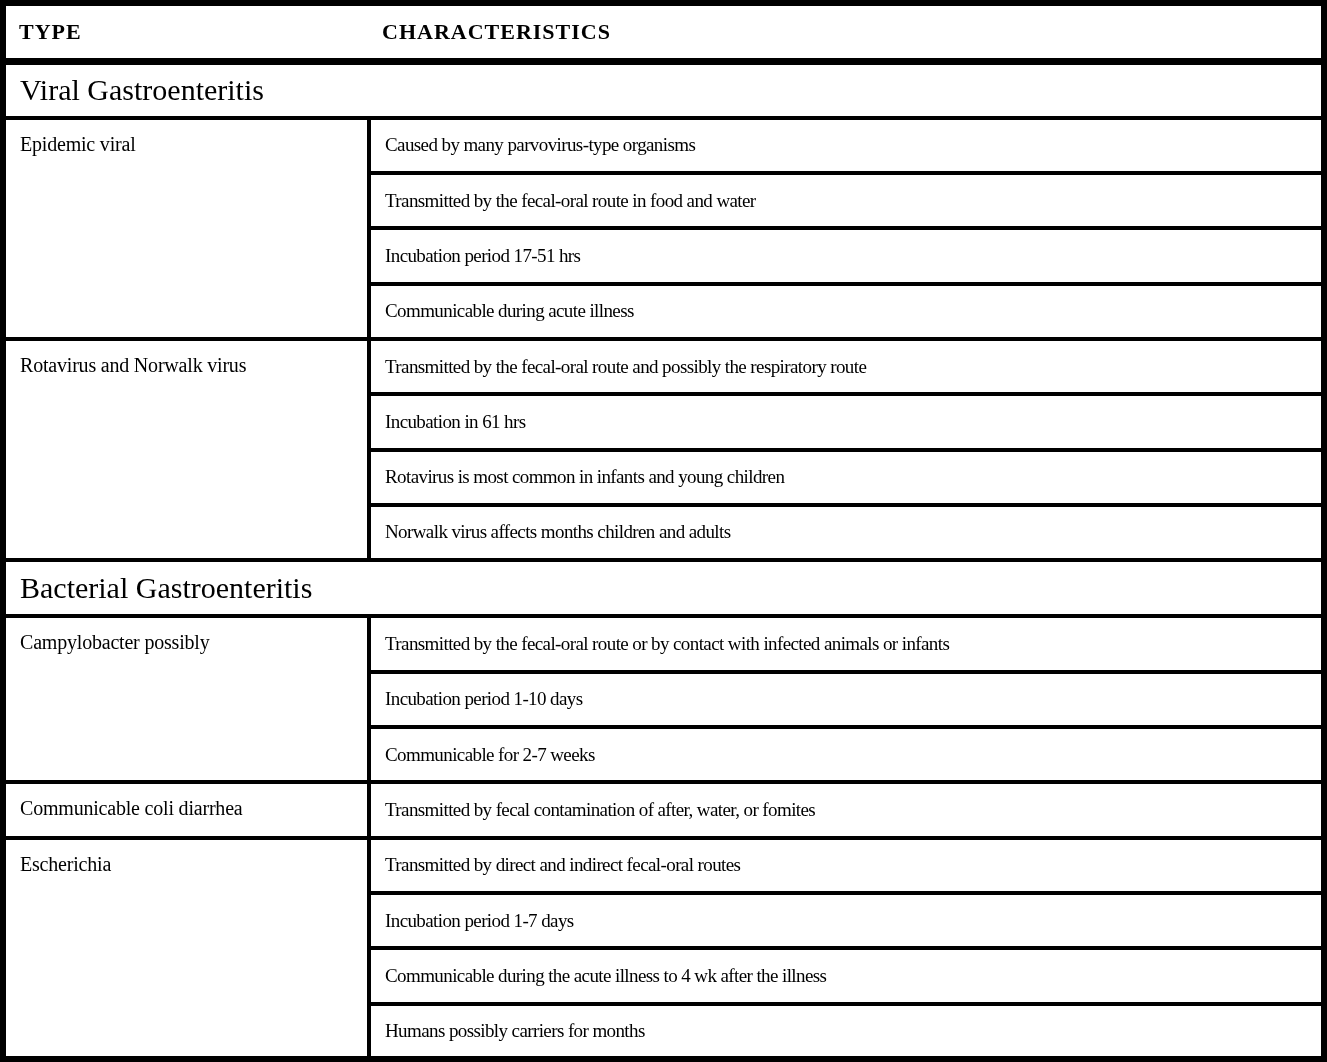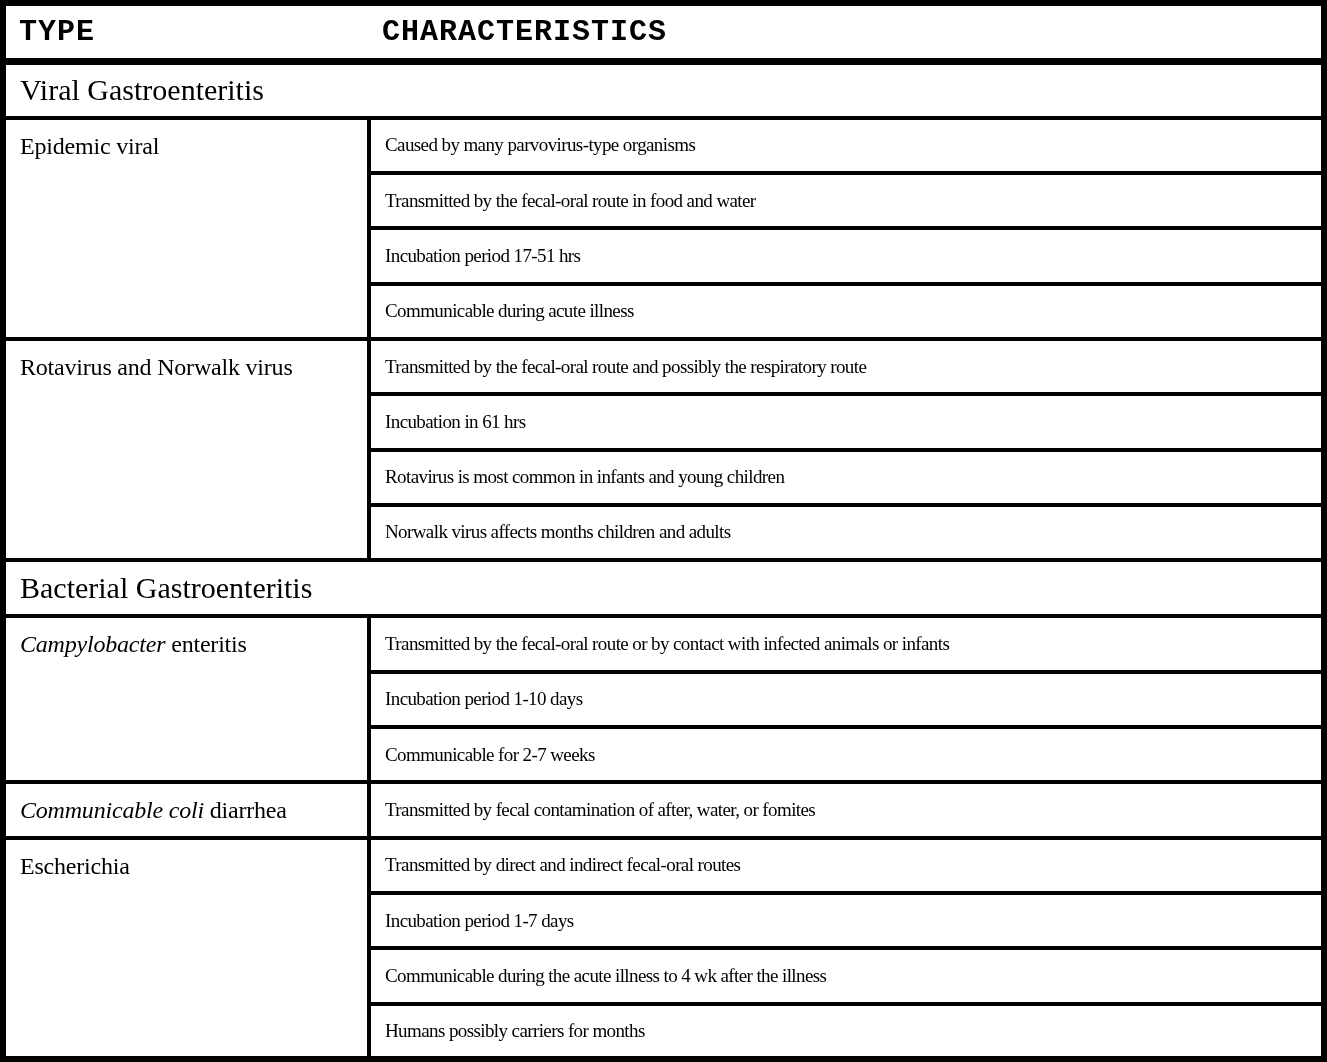--- a/index.html
+++ b/index.html
@@ -23,54 +23,53 @@
   .doc-table col.type-col { width: 366px; }
   .doc-table th, .doc-table td {
     border: 4px solid #000000;
     background: #ffffff;
     text-align: left;
     box-sizing: border-box;
   }
   
   tr.header-row { height: 58px; }
   tr.header-row th {
-    font-size: 30px;
+    font-size: 22px;
     font-weight: bold;
     letter-spacing: 1px;
     vertical-align: middle;
     padding: 0 4px 0 13px;
     border-bottom-width: 7px;
     white-space: nowrap;
     overflow: hidden;
-    font-family: Liberation Mono, monospace;
   }
   tr.header-row th.th-type { border-right-style: hidden; }
   tr.header-row th.th-char { border-left-style: hidden; }
   
   tr.section-row { height: 56px; }
   tr.section-row td {
     font-size: 30px;
     font-weight: normal;
     vertical-align: middle;
     padding: 0 4px 0 14px;
     white-space: nowrap;
     overflow: hidden;
   }
   
   tr.body-row { height: 55px; }
   td.type-cell {
-    font-size: 24px;
+    font-size: 20px;
     letter-spacing: -0.2px;
     vertical-align: top;
     padding: 12px 6px 0 14px;
     line-height: 1.2;
     white-space: nowrap;
     overflow: hidden;
   }
-  td.type-cell .genus { font-style: italic; }
+  td.type-cell .genus { }
   td.char-cell {
     font-size: 19px;
     letter-spacing: -0.6px;
     vertical-align: middle;
     padding: 0 6px 0 14px;
     white-space: nowrap;
     overflow: hidden;
   }
 </style>
 </head>
@@ -123,21 +122,21 @@
   <tr class="body-row">
     <td class="char-cell">Norwalk virus affects months children and adults</td>
   </tr>
 
   <tr class="section-row">
     <td colspan="2">Bacterial Gastroenteritis</td>
   </tr>
 
   <tr class="body-row">
     <td class="type-cell" rowspan="3">
-      <span class="genus">Campylobacter</span><span> enteritis</span>
+      <span class="genus">Campylobacter</span><span> possibly</span>
     </td>
     <td class="char-cell">Transmitted by the fecal-oral route or by contact with infected animals or infants</td>
   </tr>
   <tr class="body-row">
     <td class="char-cell">Incubation period 1-10 days</td>
   </tr>
   <tr class="body-row">
     <td class="char-cell">Communicable for 2-7 weeks</td>
   </tr>
 

